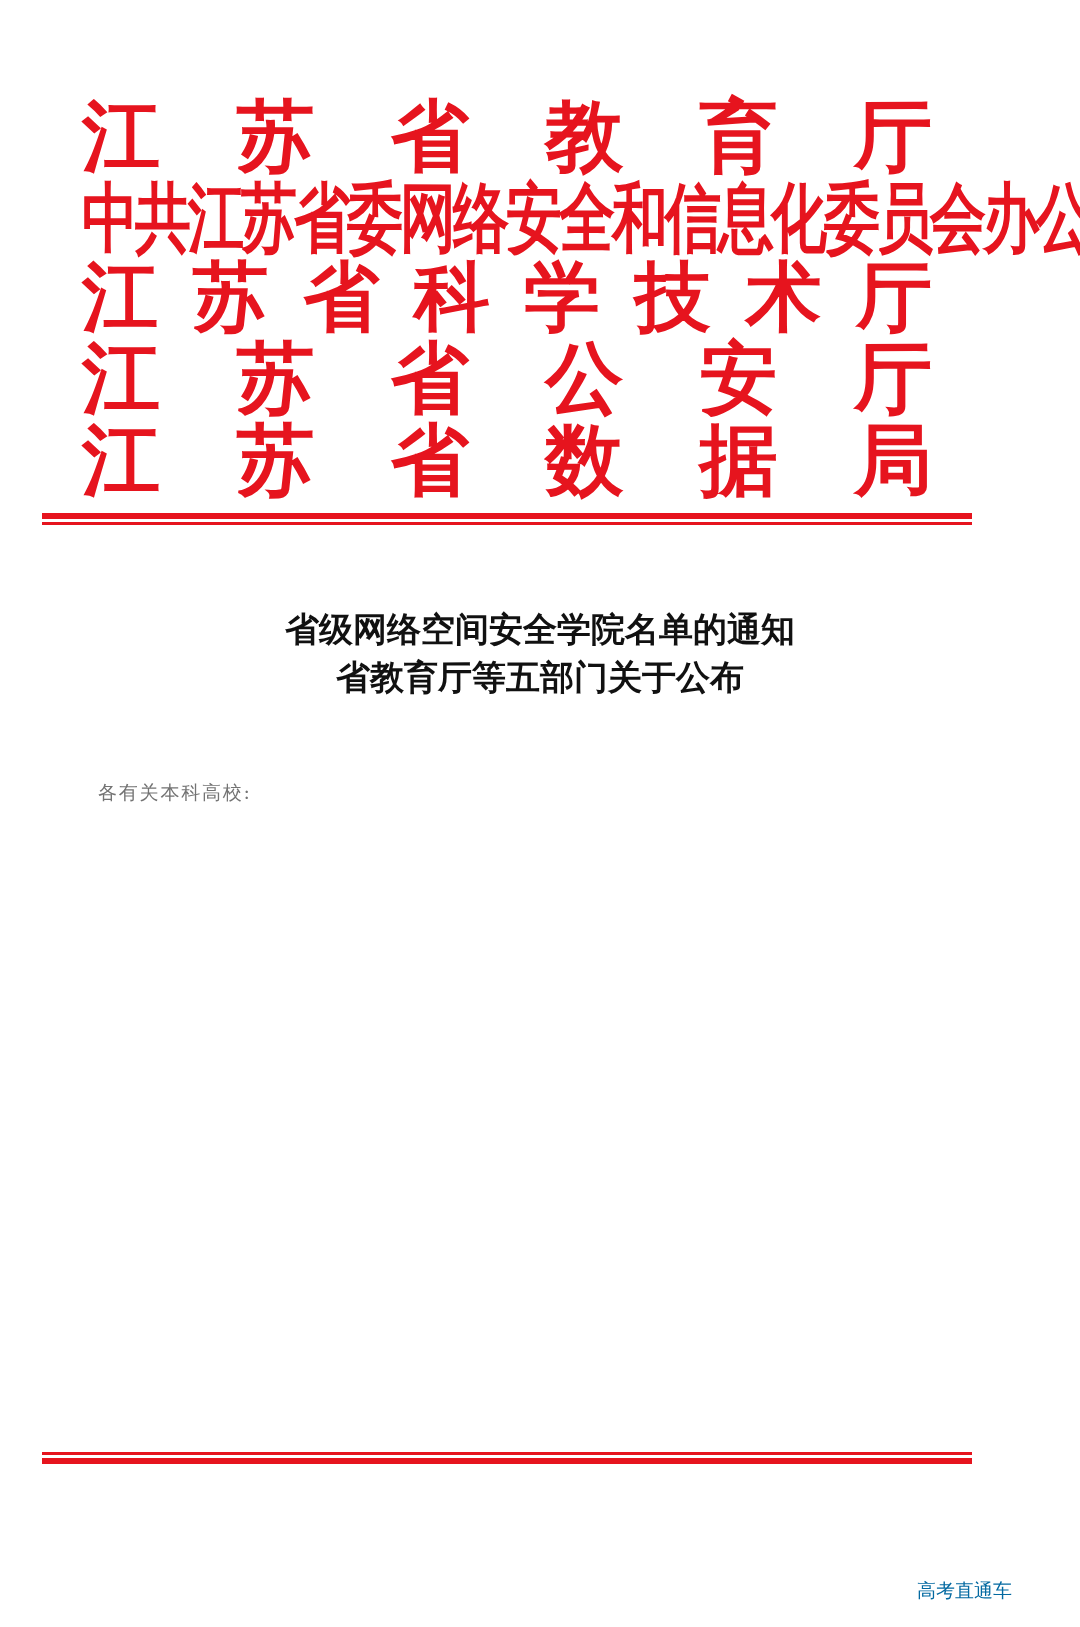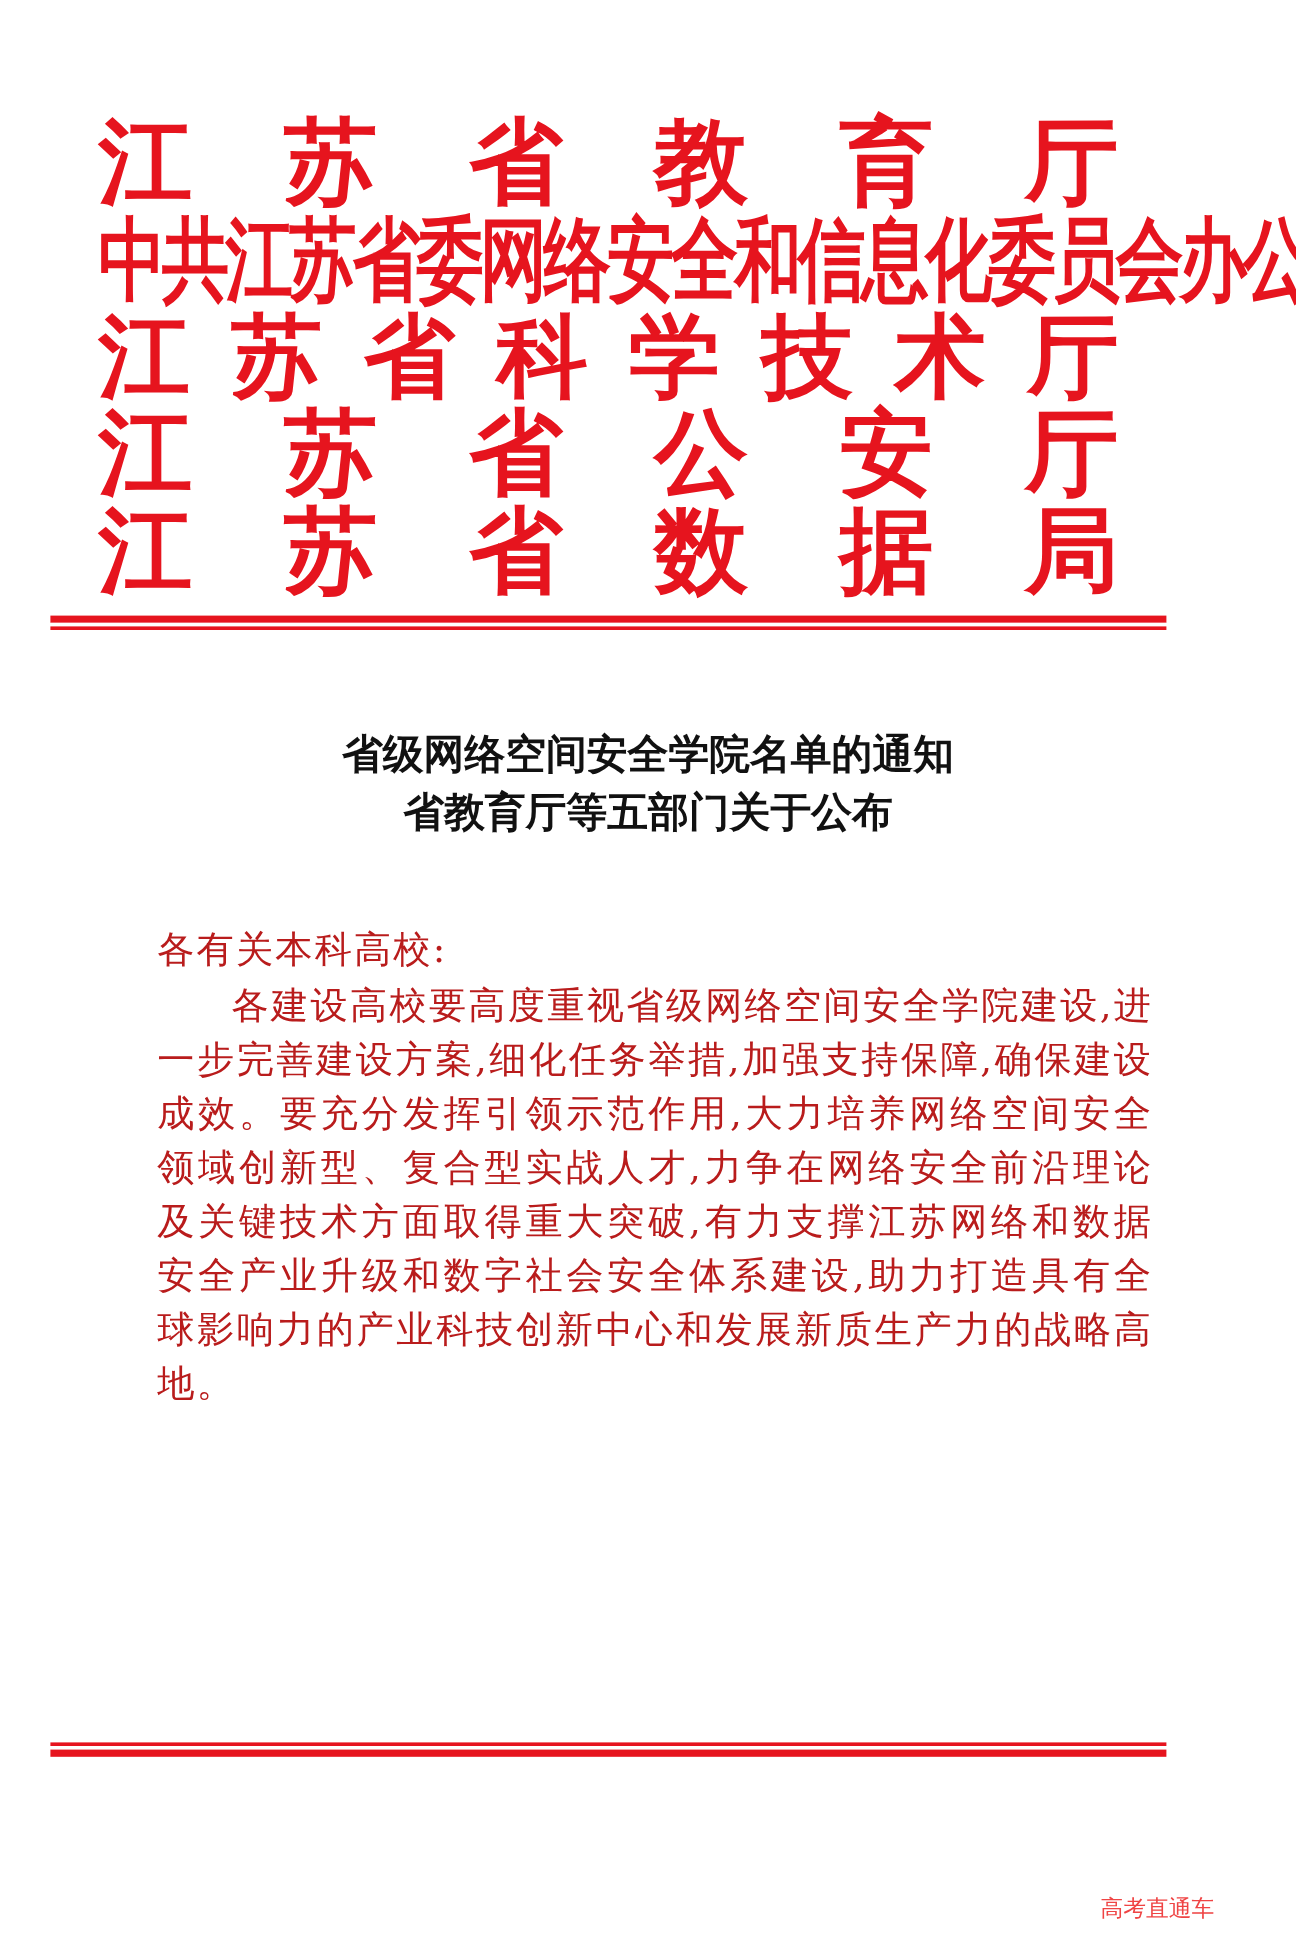--- a/index.html
+++ b/index.html
@@ -58,37 +58,36 @@
     font-family: "DejaVu Serif", "Liberation Serif", serif;
     font-weight: bold;
     font-size: 34px;
     line-height: 48px;
   }
   .doc-body {
     position: absolute;
     left: 98px;
     top: 770px;
     width: 830px;
-    color: #b91c1c;
+    color: #737373;
     font-family: "DejaVu Serif", "Liberation Serif", serif;
-    font-size: 31px;
+    font-size: 19px;
     line-height: 45px;
     letter-spacing: 1.8px;
     text-align: justify;
-    margin-left: 33px;
   }
   .doc-body p { margin: 0; }
   .salutation { margin-bottom: 1px !important; }
   .para { text-indent: 2em; margin-bottom: 6px !important; }
 
   .watermark {
     position: absolute;
     right: 68px;
     top: 1578px;
-    color: #ef4444;
+    color: #0369a1;
     font-family: "DejaVu Sans", "Liberation Sans", sans-serif;
     font-size: 19px;
   }
 </style>
 </head>
 <body>
 
 <div class="masthead">
   <div class="mast-line mast-1">
     <span>江</span>
@@ -135,21 +134,20 @@
   <div class="thin"></div>
 </div>
 
 <div class="doc-title">
   <div>省级网络空间安全学院名单的通知</div>
   <div>省教育厅等五部门关于公布</div>
 </div>
 
 <div class="doc-body">
   <p class="salutation">各有关本科高校:</p>
-  <p class="para">各建设高校要高度重视省级网络空间安全学院建设,进一步完善建设方案,细化任务举措,加强支持保障,确保建设成效。要充分发挥引领示范作用,大力培养网络空间安全领域创新型、复合型实战人才,力争在网络安全前沿理论及关键技术方面取得重大突破,有力支撑江苏网络和数据安全产业升级和数字社会安全体系建设,助力打造具有全球影响力的产业科技创新中心和发展新质生产力的战略高地。</p>
 </div>
 
 <div class="rule rule-bottom">
   <div class="thin"></div>
   <div class="gap"></div>
   <div class="thick"></div>
 </div>
 
 <div class="watermark">高考直通车</div>
 

